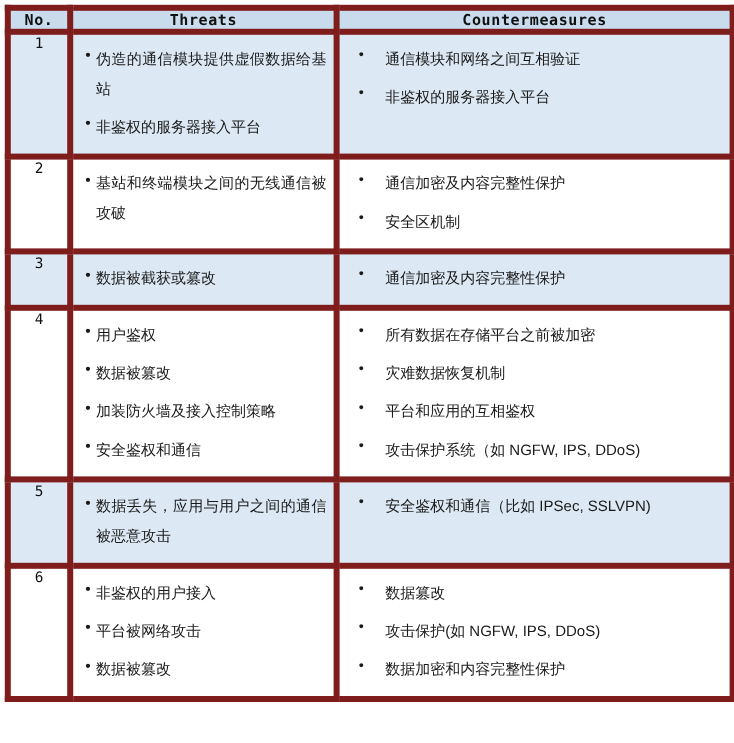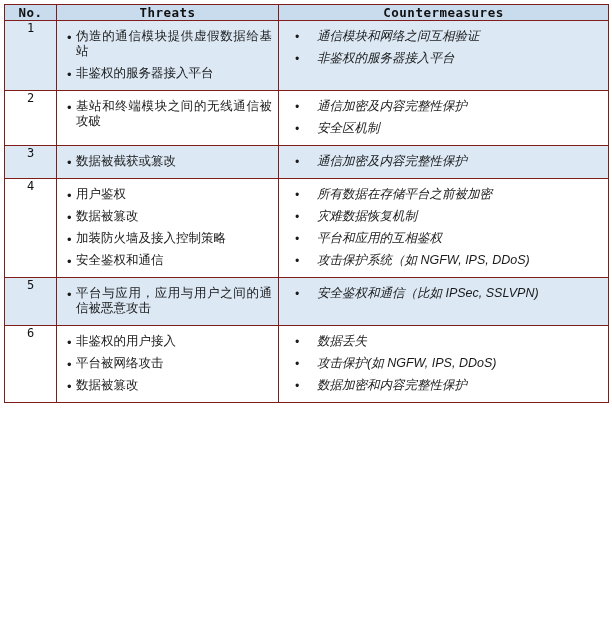--- a/index.html
+++ b/index.html
@@ -17,21 +17,21 @@
     border-collapse: collapse;
     width: 604px;
     margin: 4px 0 0 4px;
     table-layout: fixed;
   }
   #threat-table col.c-no { width: 52px; }
   #threat-table col.c-threats { width: 222px; }
   #threat-table col.c-counter { width: 330px; }
 
   #threat-table th, #threat-table td {
-    border: 1px solid #7f1d1d;
+    border: 5px solid #7f1d1d;
     vertical-align: top;
     padding: 0;
     margin-top: 32px;
   }
   thead th {
     background: #c9dcee;
     text-align: center;
     font-family: "DejaVu Sans Mono", monospace;
     font-weight: bold;
     font-size: 12.5px;
@@ -49,21 +49,21 @@
     padding-top: 10px;
     color: #111;
   }
   ul.items {
     list-style: none;
     margin: 0;
     padding: 8px 6px 9px 8px;
   }
   ul.items li {
     font-size: 12.5px;
-    line-height: 15px;
+    line-height: 25px;
     padding: 0 0 0 12px;
     margin: 0 0 7px 0;
     position: relative;
     text-align: justify;
   }
   ul.items li:last-child { margin-bottom: 0; }
 
   
   td.threats ul.items { padding-left: 10px; }
   td.threats ul.items li {
@@ -75,21 +75,20 @@
     left: 0;
     top: -1px;
     font-size: 13px;
     line-height: 19px;
   }
 
   
   td.counter ul.items { padding-left: 16px; }
   td.counter ul.items li {
     padding-left: 22px;
-    font-style: italic;
   }
   td.counter ul.items li::before {
     content: "•";
     position: absolute;
     left: 0;
     top: -1px;
     font-size: 12px;
     line-height: 19px;
   }
 </style>
@@ -168,40 +167,40 @@
             <li>灾难数据恢复机制</li>
             <li>平台和应用的互相鉴权</li>
             <li>攻击保护系统（如 NGFW, IPS, DDoS)</li>
           </ul>
         </td>
       </tr>
       <tr class="odd">
         <td class="no-cell">5</td>
         <td class="threats">
           <ul class="items">
-            <li>平台与应用，应用与用户之间的通信被恶意攻击</li>
+            <li>数据丢失，应用与用户之间的通信被恶意攻击</li>
           </ul>
         </td>
         <td class="counter">
           <ul class="items">
             <li>安全鉴权和通信（比如 IPSec, SSLVPN)</li>
           </ul>
         </td>
       </tr>
       <tr class="even">
         <td class="no-cell">6</td>
         <td class="threats">
           <ul class="items">
             <li>非鉴权的用户接入</li>
             <li>平台被网络攻击</li>
             <li>数据被篡改</li>
           </ul>
         </td>
         <td class="counter">
           <ul class="items">
-            <li>数据丢失</li>
+            <li>数据篡改</li>
             <li>攻击保护(如 NGFW, IPS, DDoS)</li>
             <li>数据加密和内容完整性保护</li>
           </ul>
         </td>
       </tr>
     </tbody>
 </table>
 
 </body></html>

